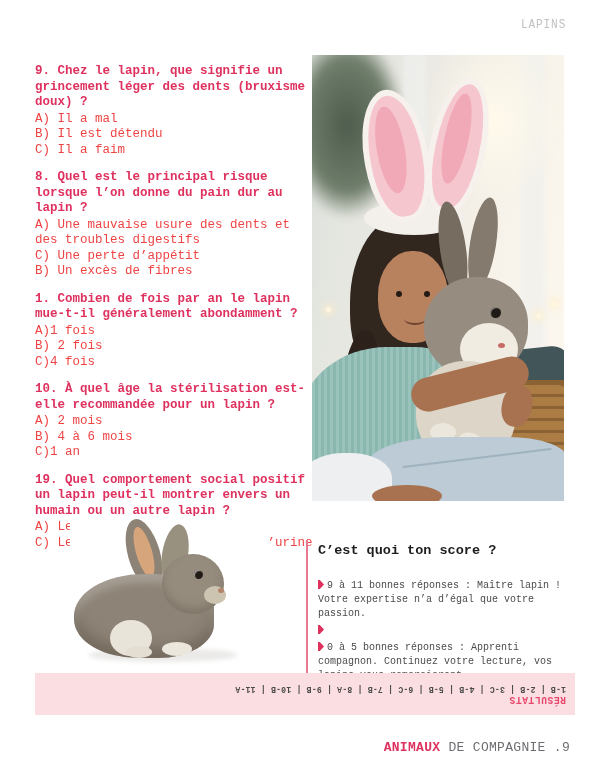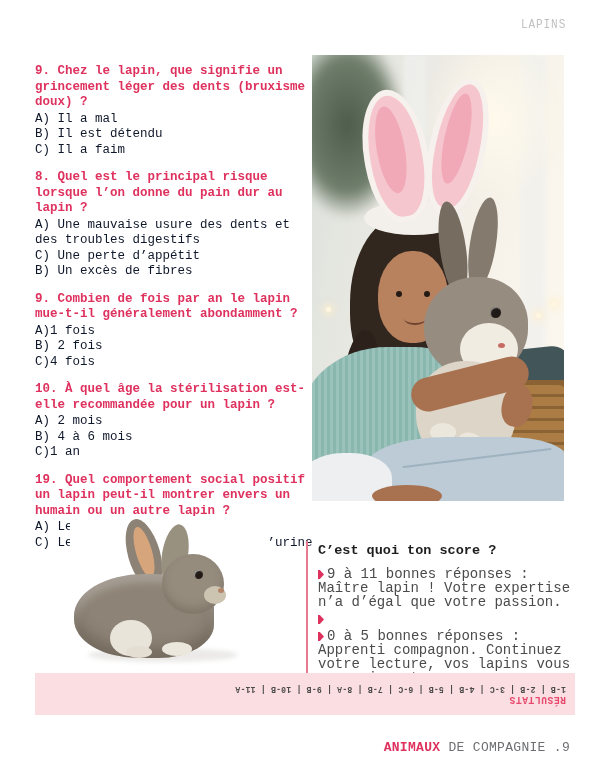--- a/index.html
+++ b/index.html
@@ -10,21 +10,21 @@
   
   .section-label{
     position:absolute;top:18px;right:34px;
     font-size:12px;letter-spacing:1px;color:#c2c1c1;font-weight:400;
     transform:scaleX(.92);transform-origin:right;
   }
   
   .questions{position:absolute;left:35px;top:64px;width:278px;}
   .q{margin-bottom:12px;}
   .q-title{color:#de315e;font-weight:bold;font-size:12.5px;line-height:15.5px;margin-bottom:1px;}
-  .q-answer{color:#0f172a;font-size:12.5px;line-height:15.5px;}
+  .q-answer{color:#ef4444;font-size:12.5px;line-height:15.5px;}
   
   .photo-main{position:absolute;left:312px;top:55px;width:252px;height:446px;overflow:hidden;
     background:linear-gradient(100deg,#dde2dc 0%,#eceae4 38%,#f8f3ea 68%,#fdf9f0 100%);}
   .pm{position:absolute;}
   .pm-foliage{left:-40px;top:-50px;width:150px;height:240px;
     background:radial-gradient(closest-side,#4d5c4c 0%,#6f7d6b 55%,rgba(111,125,107,0) 78%);filter:blur(4px);}
   .pm-frame1{left:92px;top:0;width:22px;height:170px;background:#eff0ee;opacity:.8;filter:blur(2px);}
   .pm-frame2{left:208px;top:0;width:26px;height:310px;background:#f2f1ed;opacity:.85;filter:blur(2px);}
   .pm-glow{left:110px;top:-20px;width:140px;height:170px;
     background:radial-gradient(closest-side,rgba(255,250,235,.95),rgba(255,250,235,0));filter:blur(3px);}
@@ -71,22 +71,22 @@
   .pr-head{left:92px;top:38px;width:62px;height:60px;background:#958c7e;border-radius:50%;
     box-shadow:inset 0 -6px 8px rgba(70,60,48,.25);}
   .pr-eye{left:124px;top:54px;width:9px;height:9px;background:#221b15;border-radius:50%;box-shadow:inset 1px 1px 1px rgba(255,255,255,.6);}
   .pr-muzzle{left:134px;top:70px;width:22px;height:18px;background:#cdc3b1;border-radius:50%;}
   .pr-nose{left:148px;top:72px;width:6px;height:5px;background:#b2856a;border-radius:50%;}
   .pr-chest{left:40px;top:104px;width:42px;height:36px;background:#e9e4da;border-radius:50%;}
   .pr-paw1{left:92px;top:126px;width:30px;height:14px;background:#ece7dd;border-radius:50%;}
   .pr-paw2{left:56px;top:130px;width:26px;height:12px;background:#e4ded2;border-radius:50%;}
   
   .score{position:absolute;left:306px;top:541px;width:266px;border-left:2.5px solid #e8798f;padding:2px 0 4px 10px;}
-  .score-title{font-size:13.5px;font-weight:bold;color:#1d1d1d;margin-bottom:9px;}
-  .score-tier{font-size:14px;line-height:14px;color:#4b4b4b;margin-bottom:3px;}
+  .score-title{font-size:13.5px;font-weight:bold;color:#1d1d1d;margin-bottom:21px;}
+  .score-tier{font-size:10px;line-height:14px;color:#4b4b4b;margin-bottom:3px;}
   .flag-icon{display:inline-block;width:6px;height:9px;background:#de315e;margin-right:3px;
     clip-path:polygon(0 0,30% 0,100% 50%,30% 100%,0 100%);transform:translateY(1px);}
   
   .band{position:absolute;left:35px;top:673px;width:540px;height:42px;background:#fbdee1;}
   .band-inner{position:absolute;inset:0;transform:rotate(180deg);display:flex;flex-direction:column;
     justify-content:center;align-items:flex-start;padding-left:9px;}
   .band-label{color:#e84a6f;font-weight:bold;font-size:10px;letter-spacing:.6px;transform:scaleX(.96);transform-origin:left;}
   .band-answers{color:#4a4a4a;font-weight:bold;font-size:8.5px;letter-spacing:.2px;margin-bottom:1px;transform:scaleX(.96);transform-origin:left;}
   
   .footer{position:absolute;right:30px;top:740px;font-size:13px;letter-spacing:.3px;color:#6d6e71;}
@@ -106,21 +106,21 @@
       <div class="q-answer">B) Il est détendu</div>
       <div class="q-answer">C) Il a faim</div>
     </div>
     <div class="q">
       <div class="q-title">8. Quel est le principal risque lorsque l’on donne du pain dur au lapin ?</div>
       <div class="q-answer">A) Une mauvaise usure des dents et des troubles digestifs</div>
       <div class="q-answer">C) Une perte d’appétit</div>
       <div class="q-answer">B) Un excès de fibres</div>
     </div>
     <div class="q">
-      <div class="q-title">9. Combien de fois par an le lapin mue-t-il généralement abondamment ?</div>
+      <div class="q-title">1. Combien de fois par an le lapin mue-t-il généralement abondamment ?</div>
       <div class="q-answer">A)1 fois</div>
       <div class="q-answer">B) 2 fois</div>
       <div class="q-answer">C)4 fois</div>
     </div>
     <div class="q">
       <div class="q-title">10. À quel âge la stérilisation est-elle recommandée pour un lapin ?</div>
       <div class="q-answer">A) 2 mois</div>
       <div class="q-answer">B) 4 à 6 mois</div>
       <div class="q-answer">C)1 an</div>
     </div>

